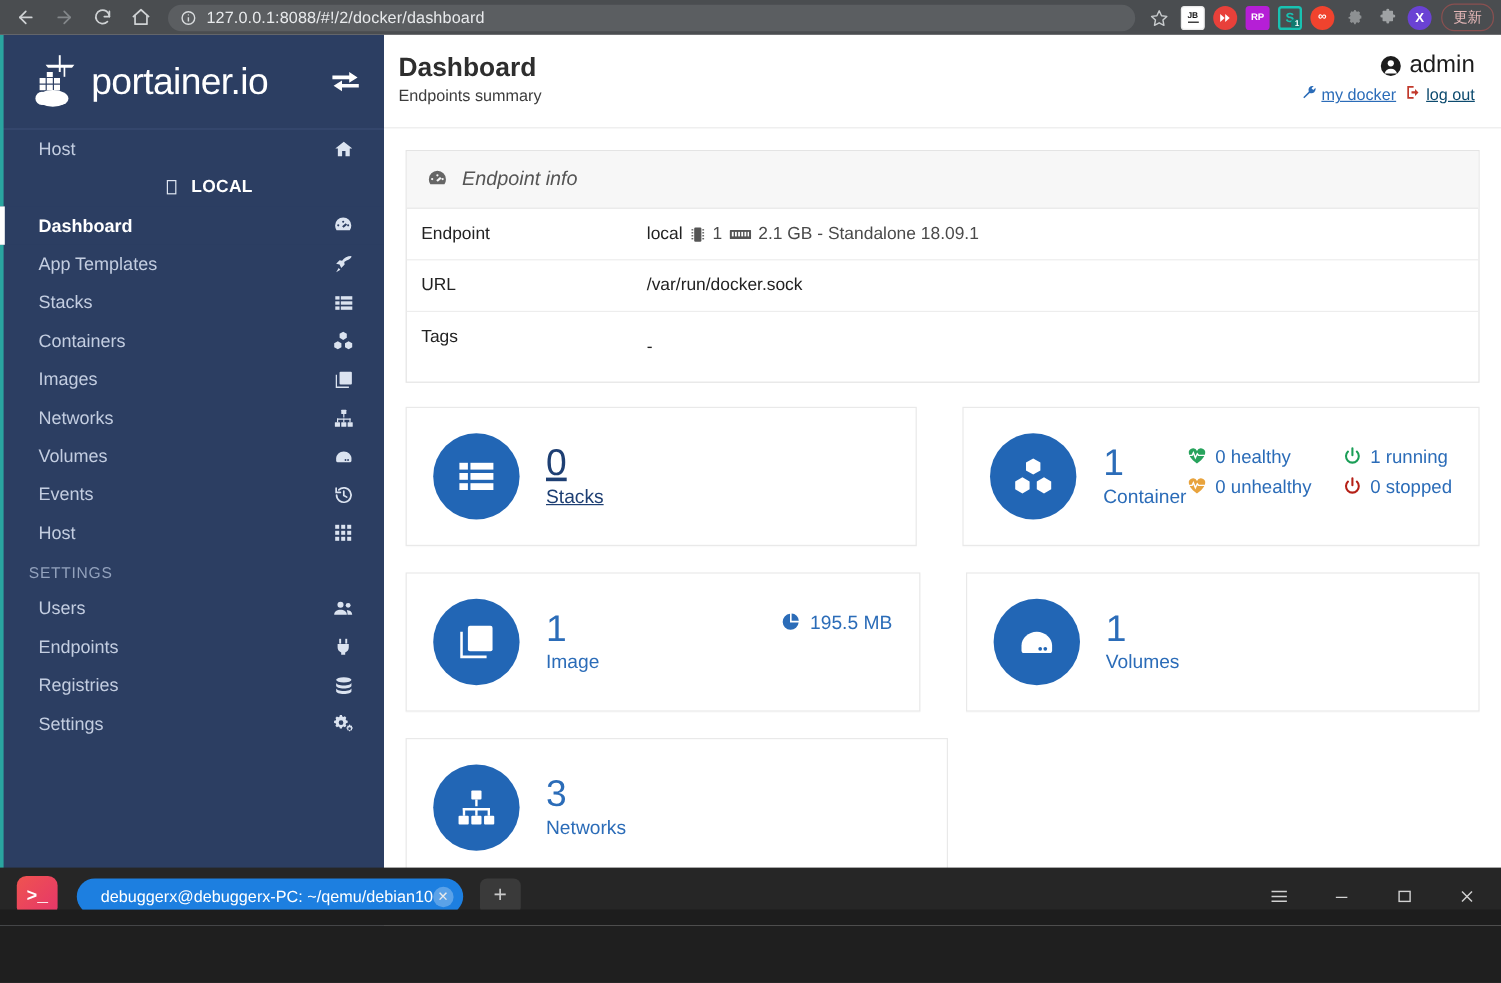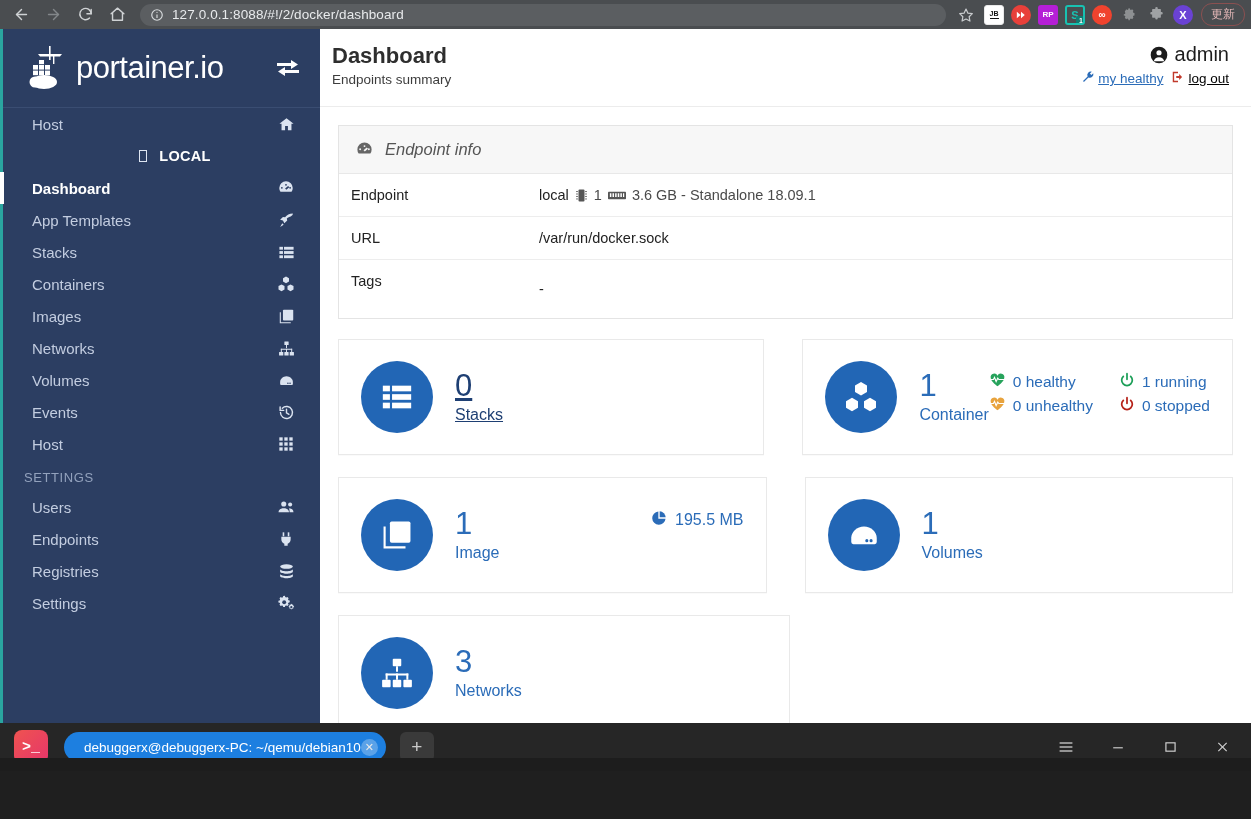--- a/index.html
+++ b/index.html
@@ -181,21 +181,21 @@
     display: flex; align-items: center; justify-content: flex-end;
     font-size: 20px; color: #1c1c1c; gap: 6px;
   }
   .ph-links {
     margin-top: 4px;
     display: flex; align-items: center; justify-content: flex-end; gap: 8px;
     font-size: 13.5px;
   }
   .ph-links a { text-decoration: underline; display: inline-flex; align-items: center; gap: 3px; }
   .lnk-account { color: #2b6cb8; }
-  .lnk-logout { color: #000000; }
+  .lnk-logout { color: #0c4a6e; }
   .ph-links .wrench { color: #2b6cb8; }
   .ph-links .exit { color: #c1392b; }
 
   .content {
     padding: 18px 18px 0 18px;
     height: calc(100% - 78px);
     overflow: hidden;
   }
 
   .panel {
@@ -614,21 +614,21 @@
           </svg>
           <span>admin</span>
         </div>
         <div class="ph-links">
           <a class="lnk-account">
             <span class="wrench">
               <svg width="14" height="14" viewBox="0 0 24 24" fill="currentColor">
                   <path d="M21 5.5a6 6 0 0 1-8.2 7.2L5 20.5 3.5 19l7.8-7.8A6 6 0 0 1 18.5 3l-3.2 3.2 2.5 2.5L21 5.5z"></path>
                 </svg>
             </span>
-            <span>my healthy</span>
+            <span>my docker</span>
           </a>
           <a class="lnk-logout">
             <span class="exit">
               <svg width="14" height="14" viewBox="0 0 24 24" fill="currentColor">
                   <path d="M3 3h9v2.4H5.4v13.2H12V21H3z"></path>
                   <path d="M14 7l5 5-5 5v-3.4H9v-3.2h5z"></path>
                 </svg>
             </span>
             <span>log out</span>
           </a>
@@ -670,21 +670,21 @@
               <svg width="18" height="13" viewBox="0 0 24 16" fill="currentColor">
                   <rect x="0" y="3" width="24" height="10" rx="1"></rect>
                   <rect x="2.5" y="5" width="2" height="5" fill="#fff"></rect>
                   <rect x="6" y="5" width="2" height="5" fill="#fff"></rect>
                   <rect x="9.5" y="5" width="2" height="5" fill="#fff"></rect>
                   <rect x="13" y="5" width="2" height="5" fill="#fff"></rect>
                   <rect x="16.5" y="5" width="2" height="5" fill="#fff"></rect>
                   <rect x="20" y="5" width="1.6" height="5" fill="#fff"></rect>
                 </svg>
             </span>
-            <span class="meta">3.6 GB - Standalone 18.09.1</span>
+            <span class="meta">2.1 GB - Standalone 18.09.1</span>
           </div>
         </div>
 
         <div class="info-row">
           <div class="k">URL</div>
           <div class="v">/var/run/docker.sock</div>
         </div>
 
         <div class="info-row">
           <div class="k">Tags</div>

